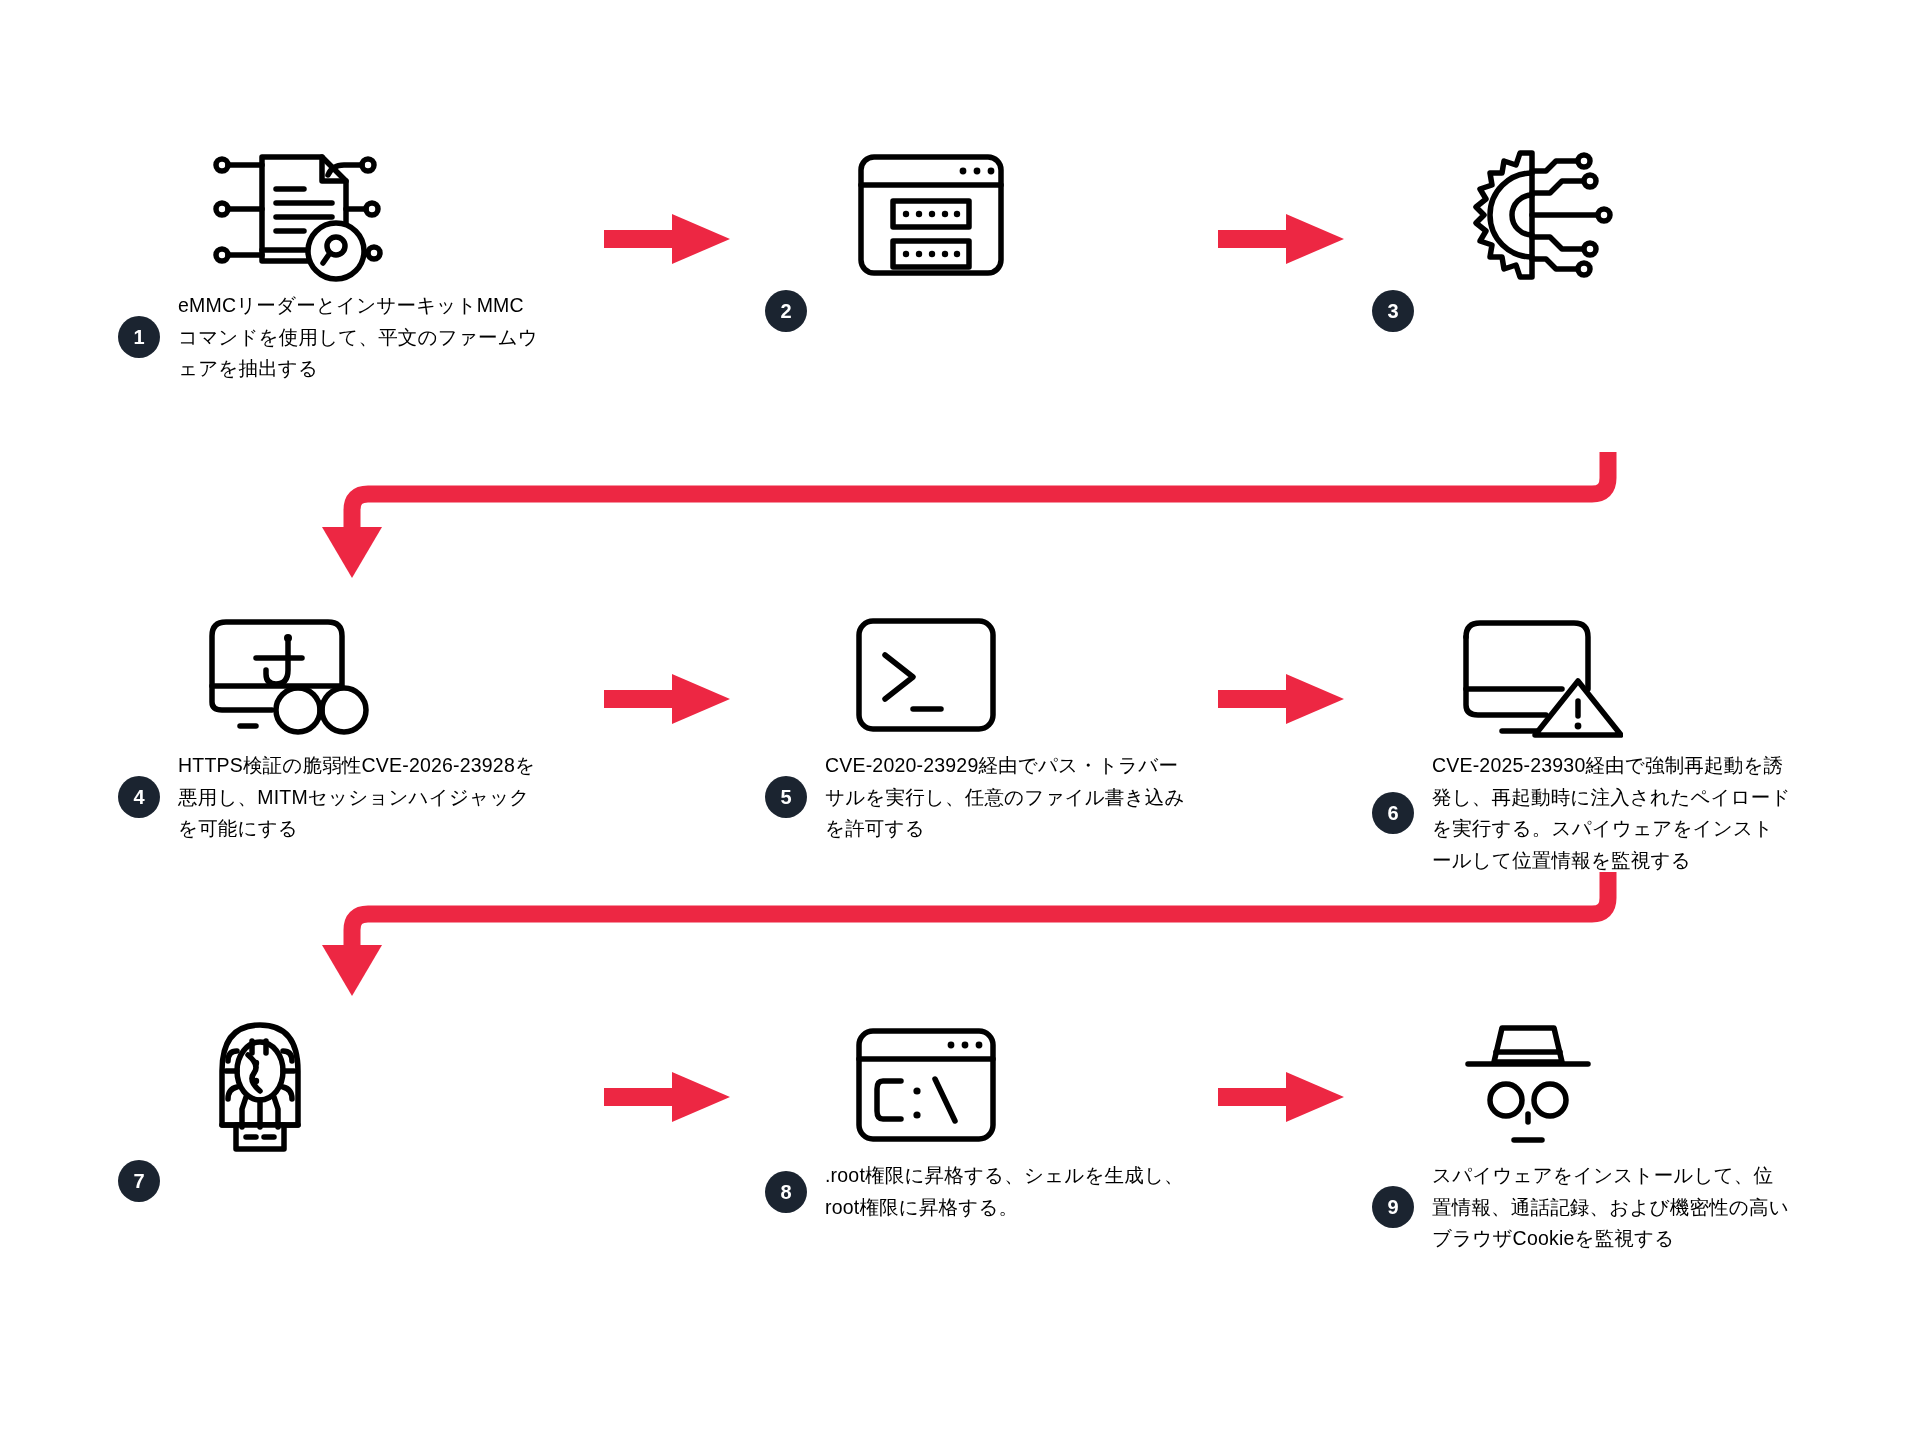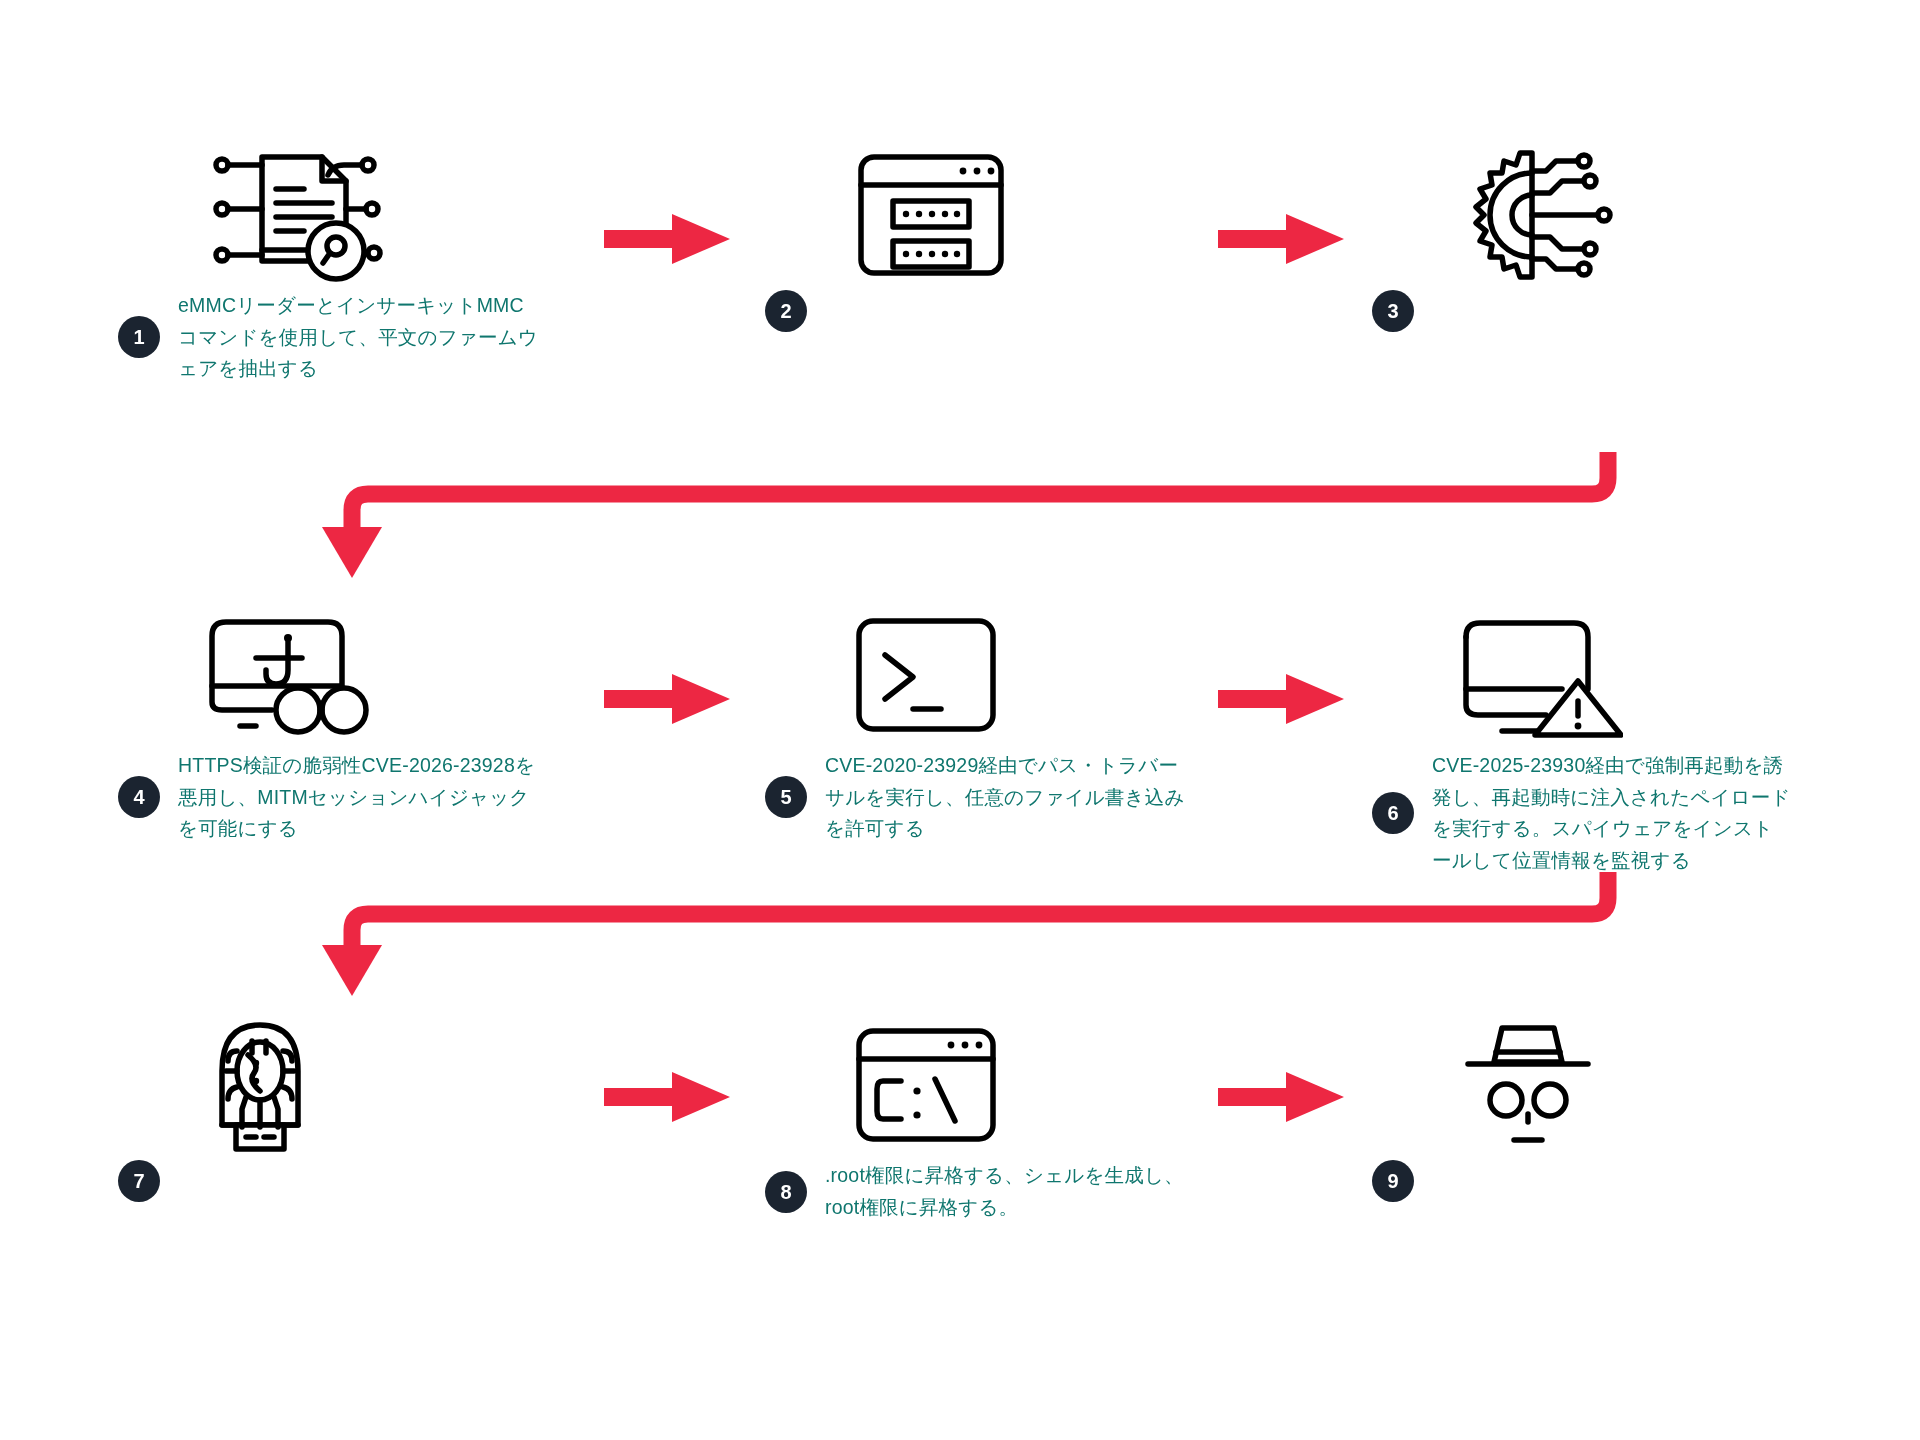--- a/index.html
+++ b/index.html
@@ -48,21 +48,21 @@
     font-size:20px;
     font-weight:bold;
     display:flex;
     align-items:center;
     justify-content:center;
     line-height:1;
   }
   .caption{
     font-size:19.5px;
     line-height:1.62;
-    color:#0f766e;
+    color:#000000;
     letter-spacing:0.01em;
     width:392px;
     font-family:"Liberation Sans","DejaVu Sans",sans-serif;
   }
 
   
   .c1{left:118px;}
   .c2{left:765px;}
   .c3{left:1372px;}
   .r1{top:140px;}
@@ -342,17 +342,18 @@
           <circle cx="48" cy="82" r="16" fill="#fff"></circle>
           <circle cx="92" cy="82" r="16" fill="#fff"></circle>
 
           <path d="M70 96 V104"></path>
 
           <path d="M56 122 H84"></path>
         </svg>
       </div>
       <div class="body">
         <div class="badge">9</div>
+        <div class="caption">スパイウェアをインストールして、位置情報、通話記録、および機密性の高いブラウザCookieを監視する</div>
       </div>
     </div>
 
   </div>
 </div>
 
 </body></html>

